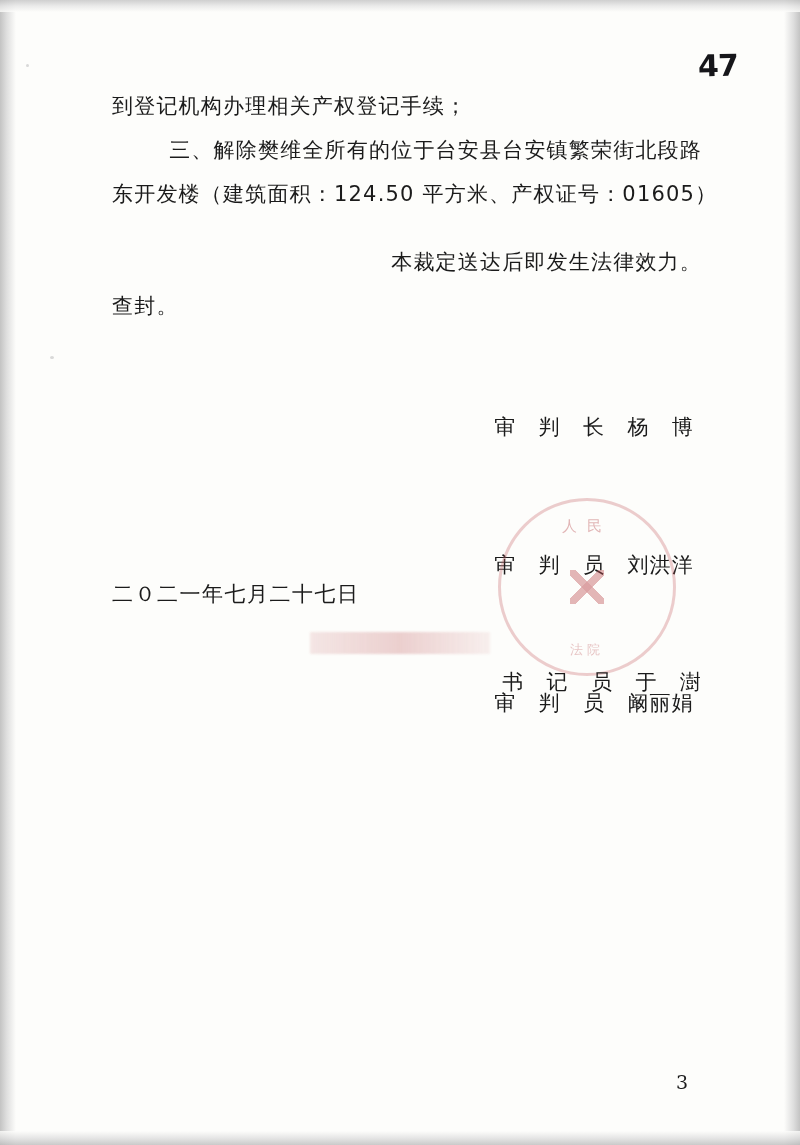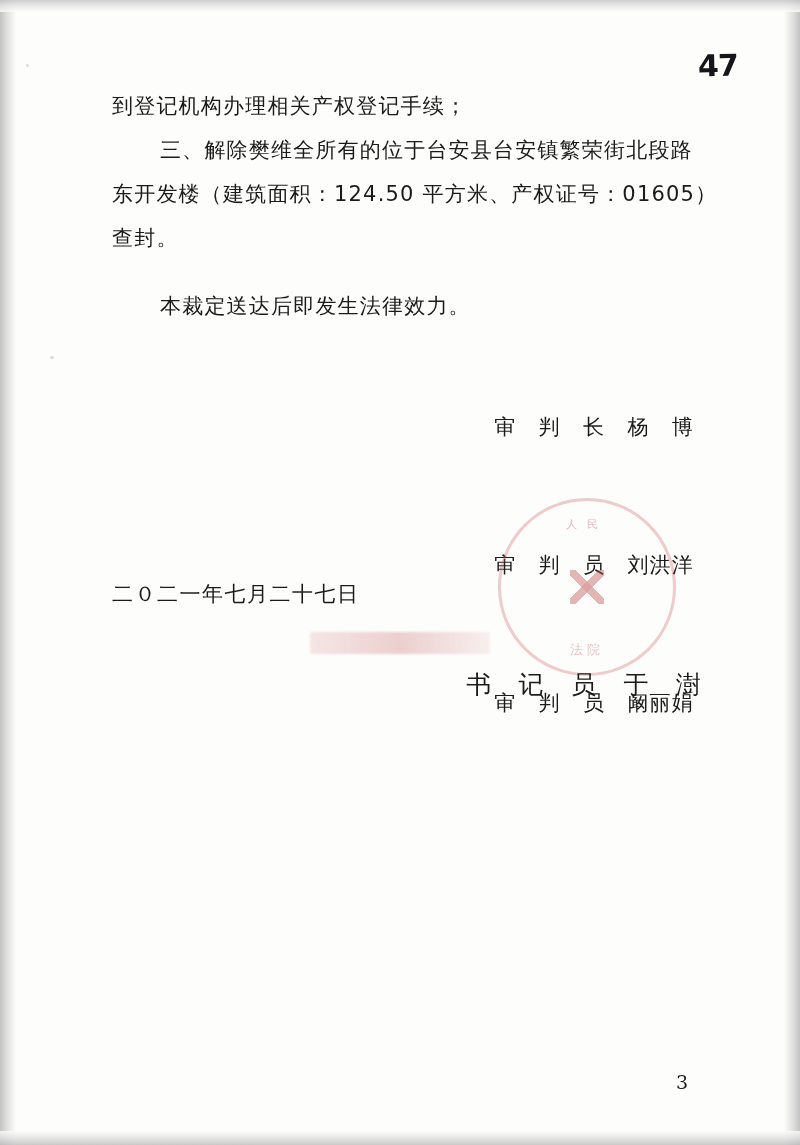--- a/index.html
+++ b/index.html
@@ -65,20 +65,21 @@
   .line {
     font-family: "DejaVu Sans", sans-serif;
     font-size: 21px;
     line-height: 44px;
     letter-spacing: 1.2px;
     color: #1b1b1b;
     white-space: pre;
   }
   .indent {
     padding-left: 48px;
+    text-align: right;
   }
   .signature-block {
     position: absolute;
     left: 112px;
     top: 358px;
     width: 590px;
   }
   .sig-line {
     font-family: "DejaVu Sans", sans-serif;
     font-size: 21px;
@@ -103,21 +104,21 @@
     white-space: pre;
   }
   .clerk-line {
     position: absolute;
     left: 112px;
     top: 668px;
     width: 590px;
     text-align: right;
     padding-right: 8px;
     font-family: "DejaVu Sans", sans-serif;
-    font-size: 25px;
+    font-size: 21px;
     letter-spacing: 1.2px;
     color: #1b1b1b;
     white-space: pre;
   }
   
   .seal {
     position: absolute;
     left: 498px;
     top: 498px;
     width: 172px;
@@ -137,21 +138,21 @@
     margin: -17px 0 0 -17px;
     background:
       linear-gradient(45deg, transparent 42%, rgba(190,80,84,.75) 42%, rgba(190,80,84,.75) 58%, transparent 58%),
       linear-gradient(-45deg, transparent 42%, rgba(190,80,84,.75) 42%, rgba(190,80,84,.75) 58%, transparent 58%);
   }
   .seal-text {
     position: absolute;
     left: 0; top: 16px;
     width: 100%;
     text-align: center;
-    font-size: 11px;
+    font-size: 15px;
     letter-spacing: 10px;
     color: rgba(185, 78, 82, 0.75);
     font-family: "DejaVu Sans", sans-serif;
   }
   .seal-bottom-text {
     position: absolute;
     left: 0; bottom: 14px;
     width: 100%;
     text-align: center;
     font-size: 13px;
@@ -197,22 +198,22 @@
 
   <div class="speck" style="left:26px;top:64px;width:3px;height:3px;"></div>
   <div class="speck" style="left:50px;top:356px;width:4px;height:3px;"></div>
 
   <div class="page-number-stamp">47</div>
 
   <div class="body-text">
     <div class="line">到登记机构办理相关产权登记手续；</div>
     <div class="line indent">三、解除樊维全所有的位于台安县台安镇繁荣街北段路</div>
     <div class="line">东开发楼（建筑面积：124.50 平方米、产权证号：01605）</div>
+    <div class="line indent" style="margin-top:24px;">本裁定送达后即发生法律效力。</div>
     <div class="line">查封。</div>
-    <div class="line indent" style="margin-top:24px;">本裁定送达后即发生法律效力。</div>
   </div>
 
   <div class="signature-block">
     <div class="sig-line">
       <span>审　判　长</span><span>　</span><span>杨　博</span>
     </div>
     <div class="sig-line">
       <span>审　判　员</span><span>　</span><span>刘洪洋</span>
     </div>
     <div class="sig-line">

